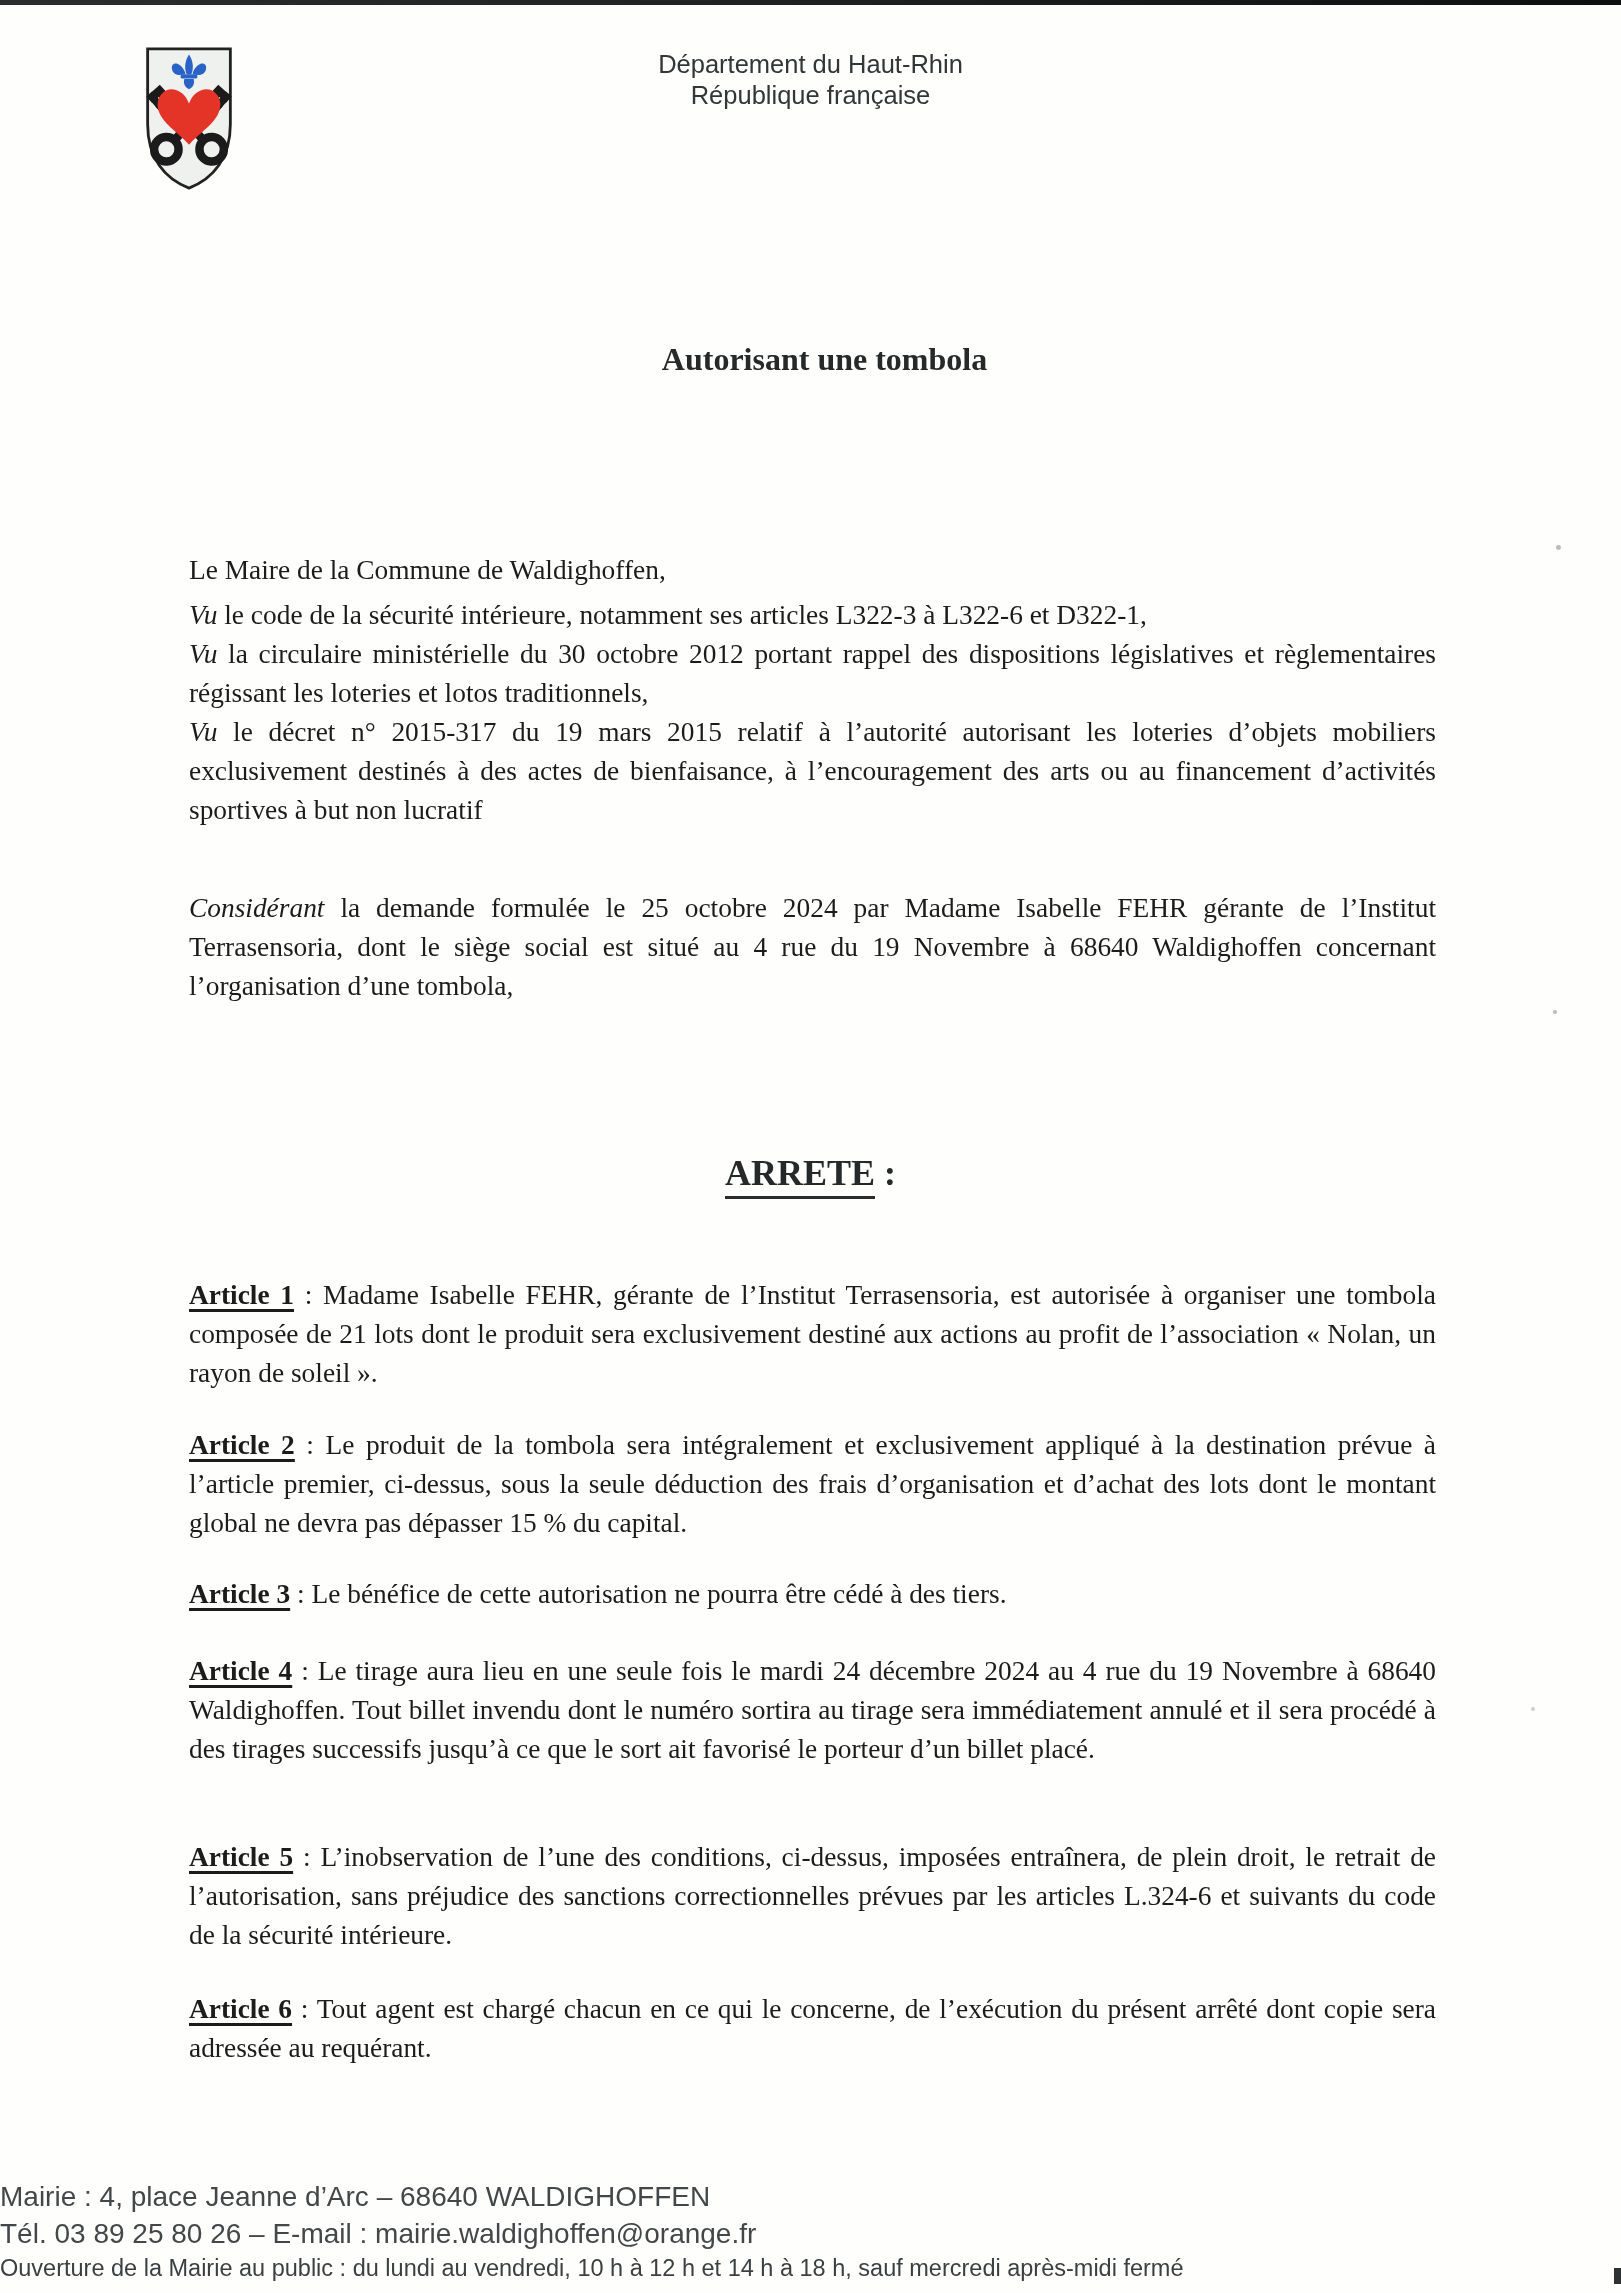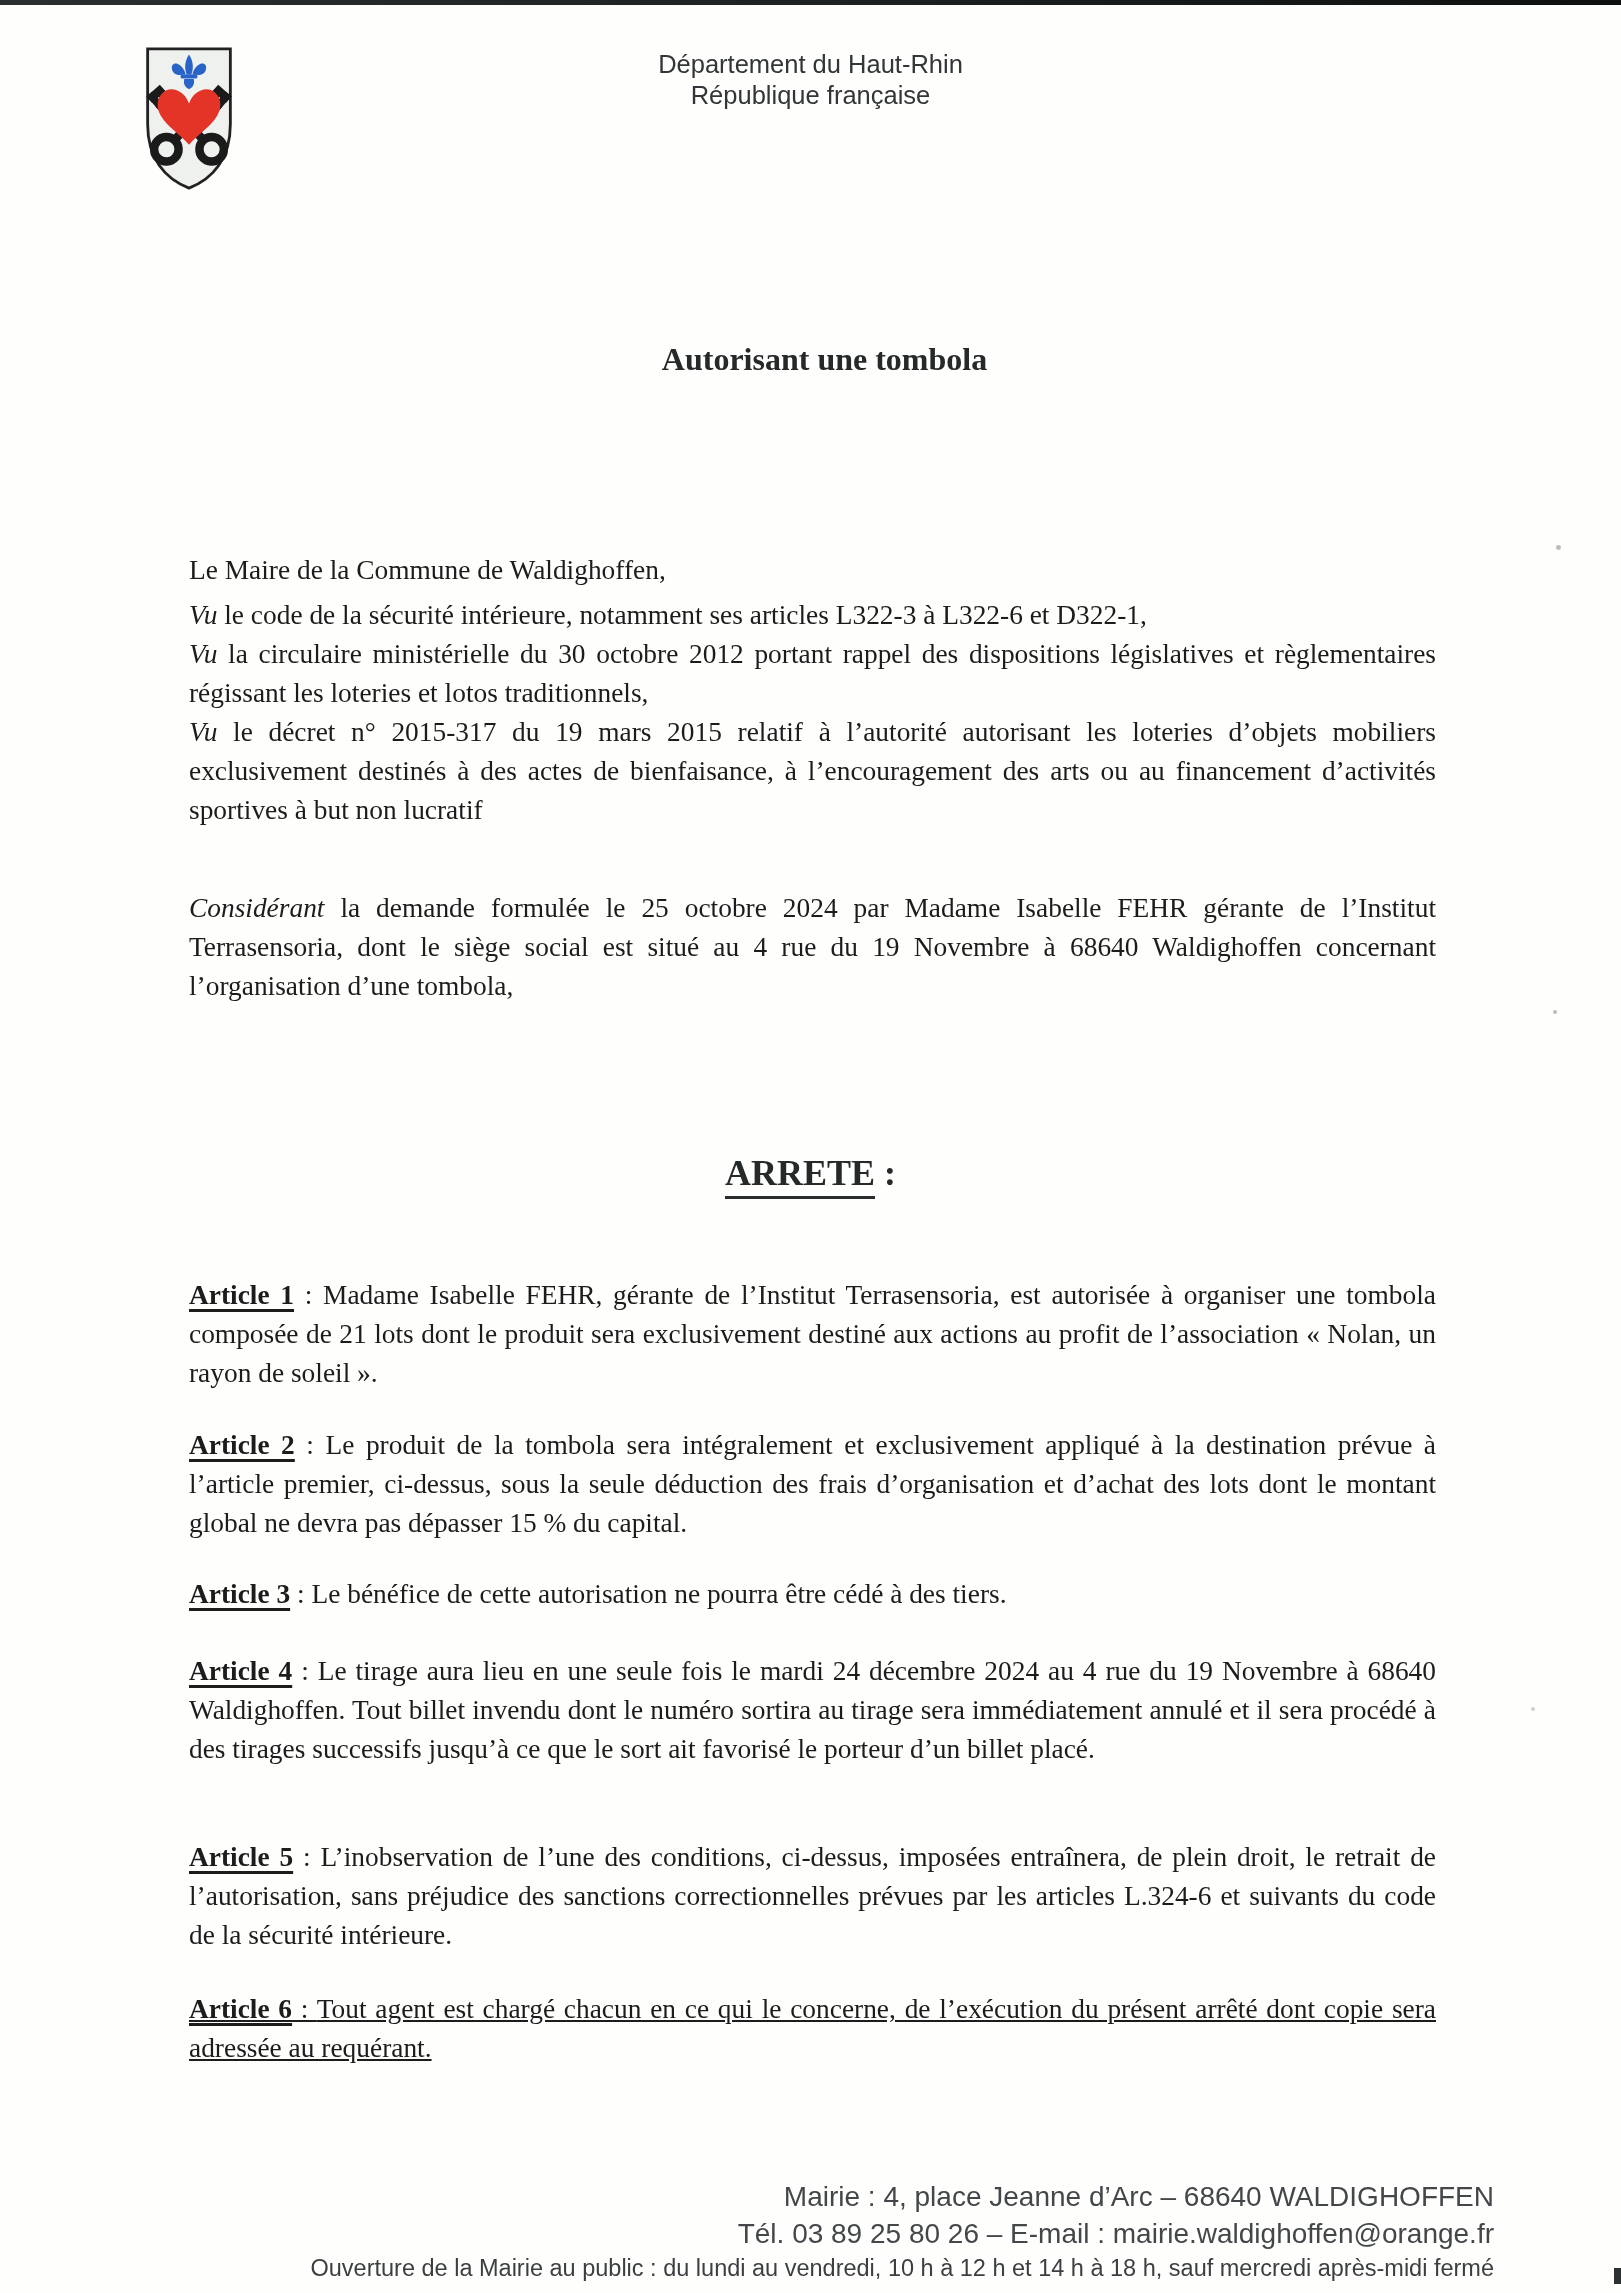--- a/index.html
+++ b/index.html
@@ -49,26 +49,26 @@
 
   .arrete-heading{position:absolute;left:0;top:1152px;width:1621px;text-align:center;
     font-size:36px;font-weight:bold;color:#26292a;}
   .arrete-underline{border-bottom:3.9px solid #2a2d2d;padding-bottom:3px;}
 
   .art1{top:725px;}
   .art2{top:875px;}
   .art3{top:1024px;}
   .art4{top:1101px;}
   .art5{top:1287px;}
-  .art6{top:1439px;text-decoration:underline;}
+  .art6{top:1439px;}
   .article-label{font-weight:bold;text-decoration:underline;text-underline-offset:4.9px;text-decoration-thickness:2.9px;}
 
   
   .footer{
-    position:absolute;left:0;top:2178px;width:1494px;text-align:right;
+    position:absolute;left:0;top:2178px;width:1494px;text-align:left;
     font-family:"Liberation Sans", sans-serif;color:#44474a;
   }
   .ft-line1{font-size:28px;line-height:37px;}
   .ft-line2{font-size:28px;line-height:37px;}
   .ft-line3{font-size:23.5px;line-height:33px;color:#3c3f41;}
 </style>
 </head>
 <body>
 
 <div class="page">

